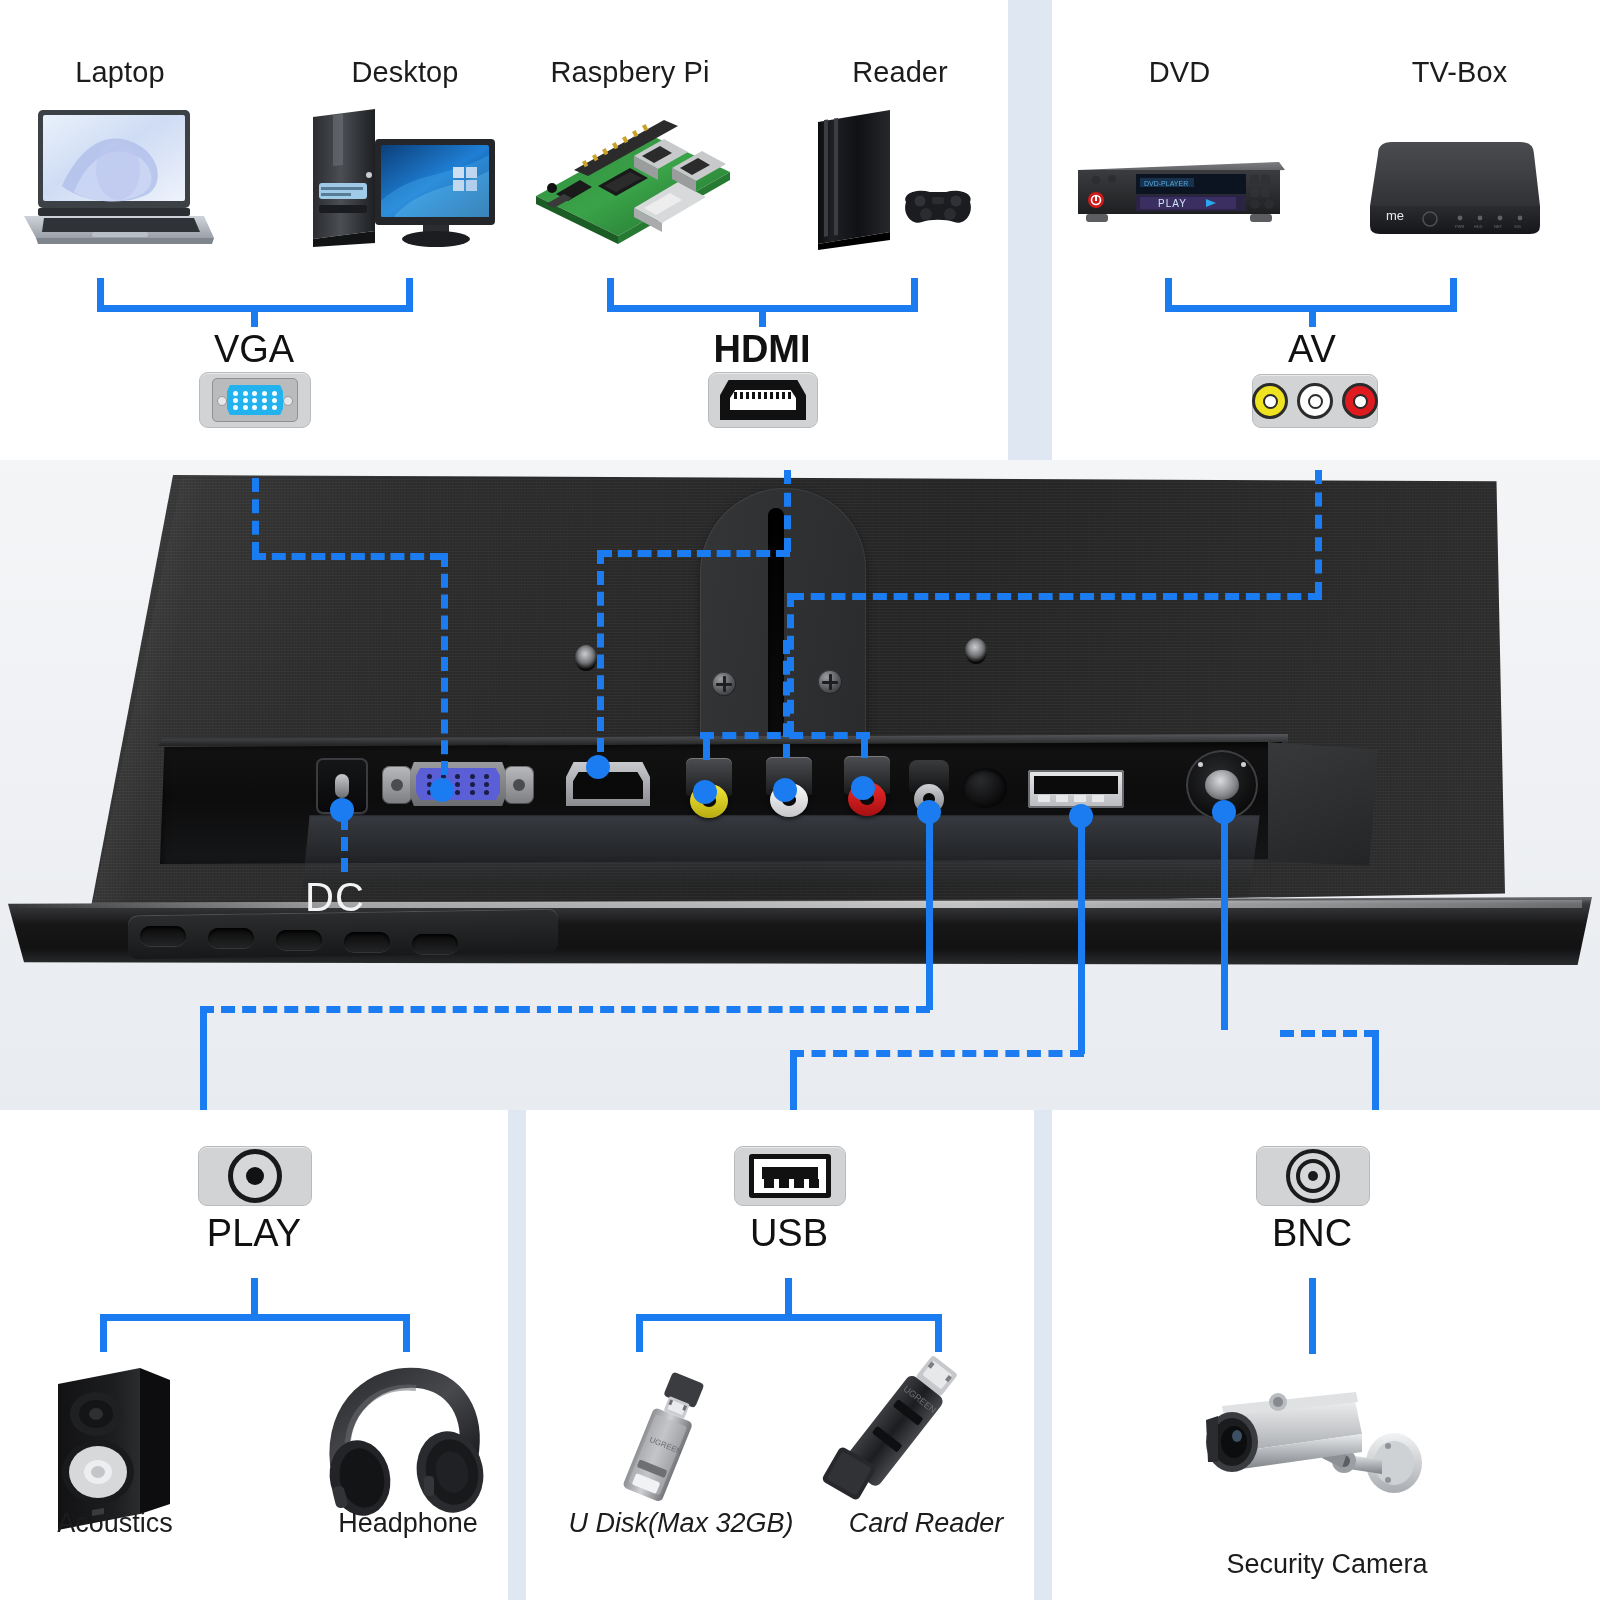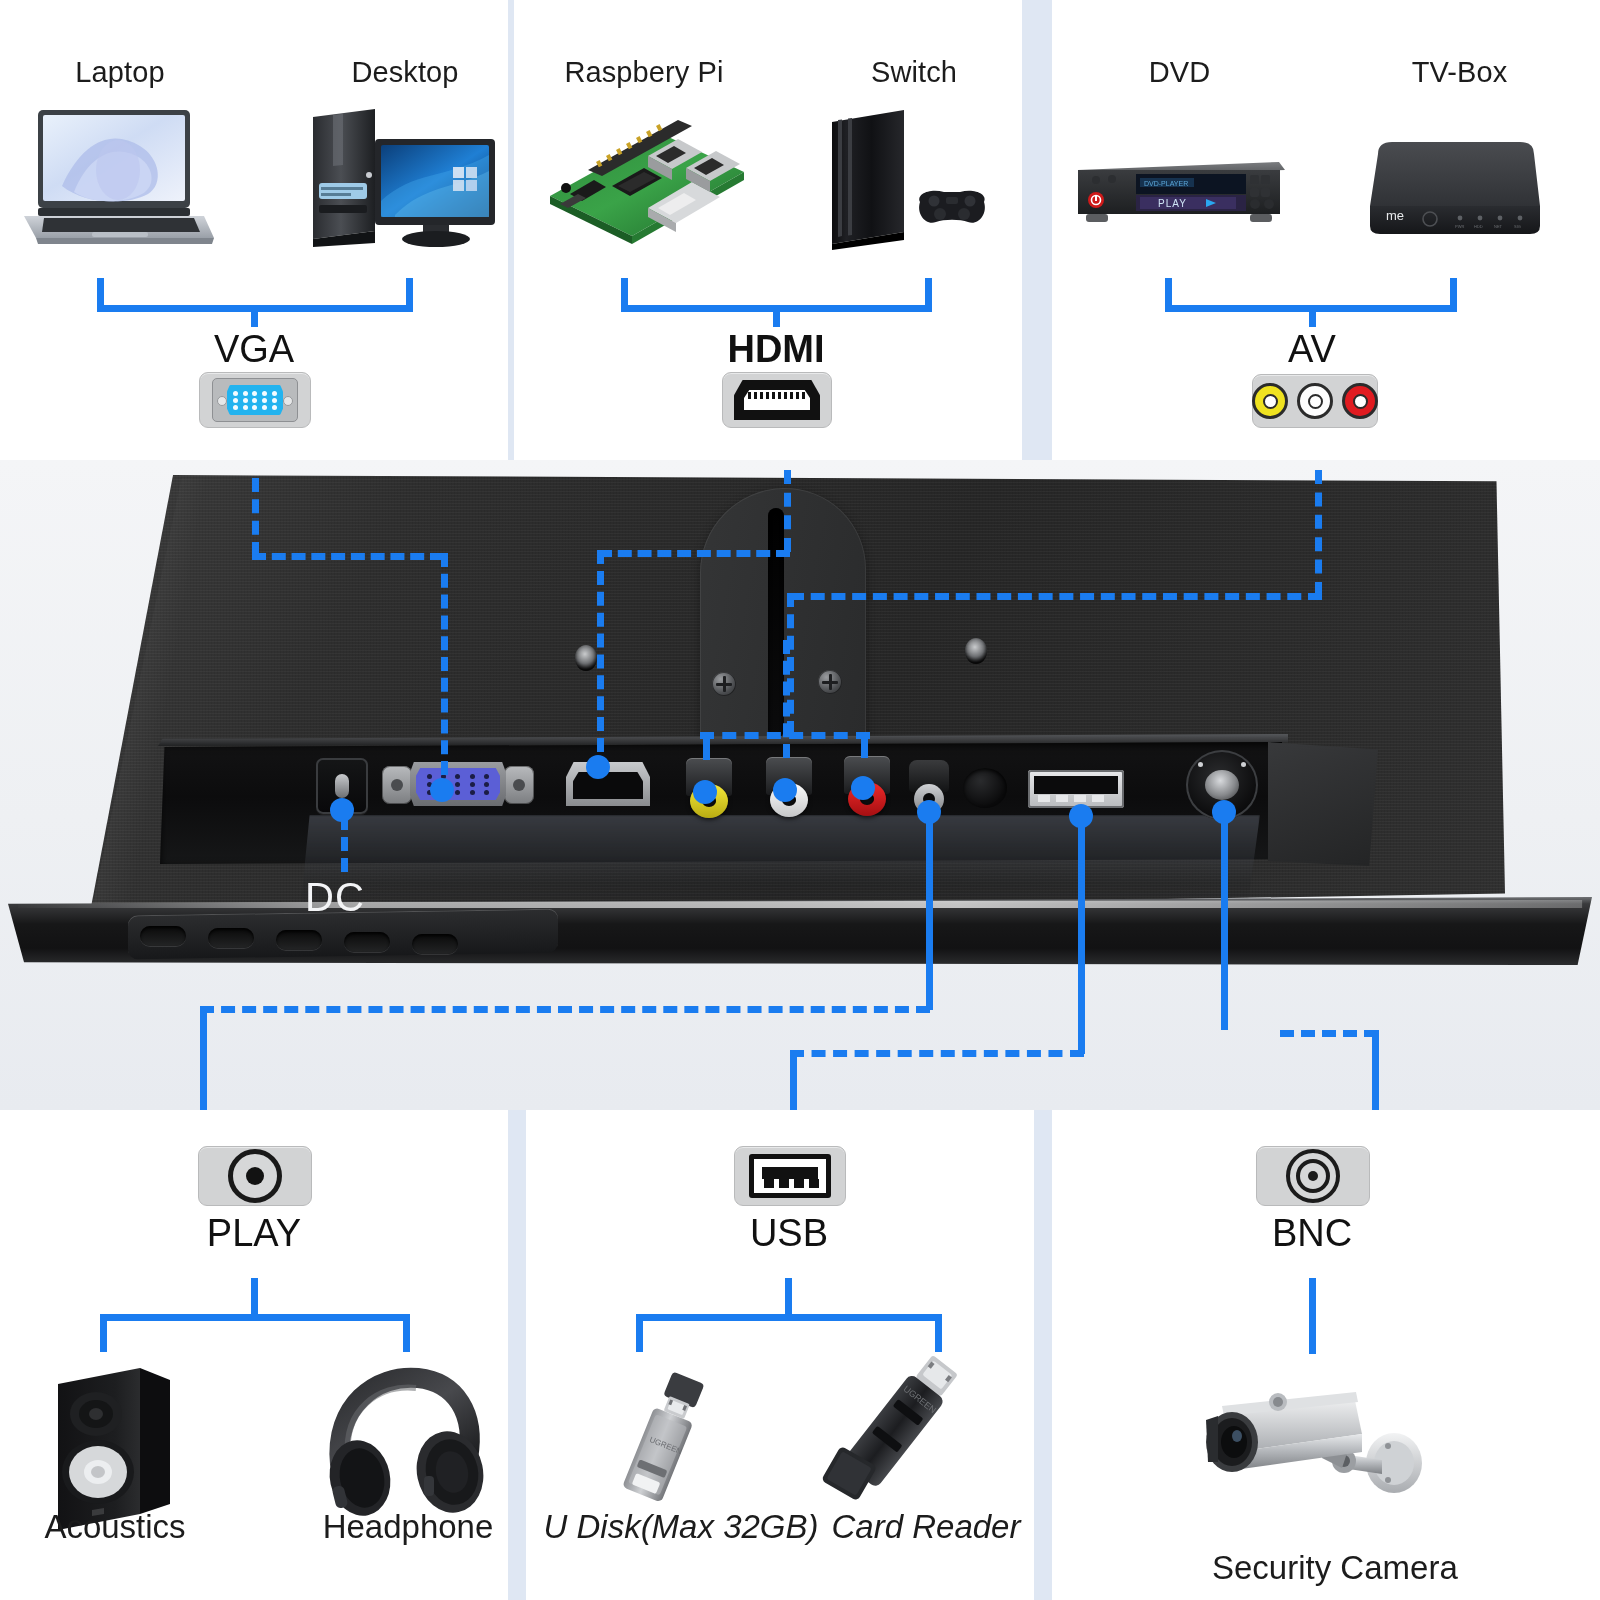--- a/index.html
+++ b/index.html
@@ -25,21 +25,21 @@
     position:absolute;text-align:center;
     font-size:29px;color:#1c1c1c;letter-spacing:.1px;
     white-space:nowrap;
   }
   .port-label{
     position:absolute;text-align:center;
     font-size:38px;color:#111;white-space:nowrap;
   }
   .small-label{
     position:absolute;text-align:center;
-    font-size:33px;color:#1c1c1c;white-space:nowrap;
+    font-size:27px;color:#1c1c1c;white-space:nowrap;
   }
 
   
   .bl{position:absolute;background:#1a7cf0;}
   .blv{width:7px;}
   .blh{height:7px;}
 
   
   .chip{
     position:absolute;background:#d2d3d4;border-radius:9px;
@@ -413,21 +413,21 @@
                 <i class="vga-pin"></i>
                 <i class="vga-pin"></i>
                 <i class="vga-pin"></i>
                 <i class="vga-pin"></i>
               </div>
           </div>
         </div>
       </div>
     </div>
 
-    <div class="panel" id="panel-hdmi" style="left:514px;width:508px;">
+    <div class="panel" id="panel-hdmi" style="left:500px;width:508px;">
 
       <svg style="position:absolute;left:30px;top:112px;" width="205" height="135" viewBox="0 0 205 135">
         <defs>
           <linearGradient id="pcb" x1="0" y1="0" x2="1" y2="1">
             <stop offset="0" stop-color="#2f8a3c"></stop>
               <stop offset=".5" stop-color="#3aa348"></stop>
             <stop offset="1" stop-color="#1f6b2b"></stop>
           </linearGradient>
         </defs>
         <path d="M6 84 L118 22 L200 60 L88 124 Z" fill="url(#pcb)"></path>
@@ -483,21 +483,21 @@
 
         <g transform="translate(88,88)">
           <path d="M6 10 C2 2 16 -4 30 0 L46 0 C60 -4 74 2 70 10 C74 22 64 34 54 30 C46 27 30 27 22 30 C12 34 2 22 6 10Z" fill="#1b1c20"></path>
           <circle cx="20" cy="9" r="5.5" fill="#303237"></circle>
           <circle cx="56" cy="9" r="5.5" fill="#303237"></circle>
           <rect x="32" y="5" width="12" height="7" rx="2" fill="#2a2c30"></rect>
           <circle cx="26" cy="22" r="6" fill="#2a2c30"></circle>
           <circle cx="50" cy="22" r="6" fill="#2a2c30"></circle>
         </g>
       </svg>
-      <div class="dev-label" style="left:290px;top:56px;width:220px;">Switch</div>
+      <div class="dev-label" style="left:290px;top:56px;width:220px;">Reader</div>
 
       <div class="bl blv" style="left:107px;top:278px;height:34px;"></div>
       <div class="bl blv" style="left:411px;top:278px;height:34px;"></div>
       <div class="bl blh" style="left:107px;top:305px;width:311px;"></div>
       <div class="bl blv" style="left:259px;top:305px;height:22px;"></div>
 
       <div class="port-label" style="left:162px;top:328px;width:200px;font-weight:bold;">HDMI</div>
 
       <div class="chip" style="left:208px;top:372px;width:108px;height:54px;">
         <div class="hdmi-body">

